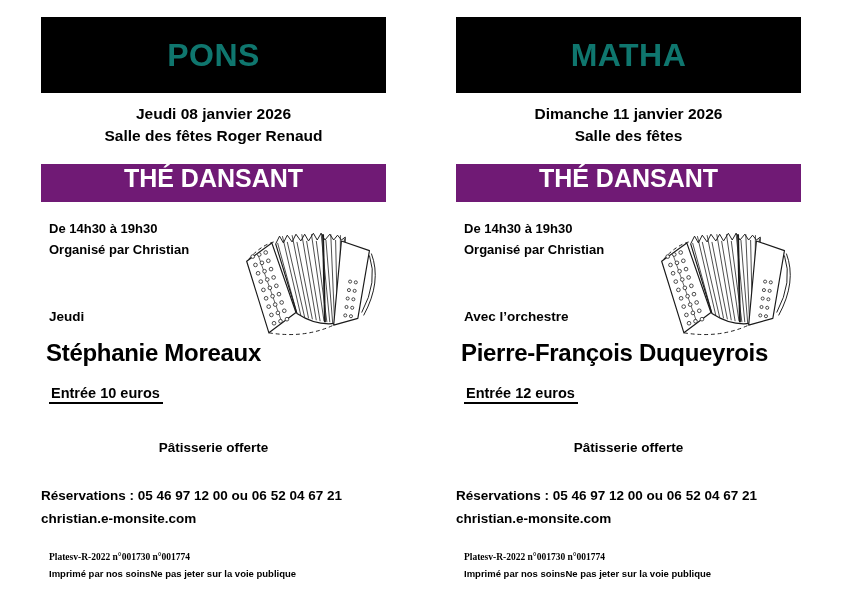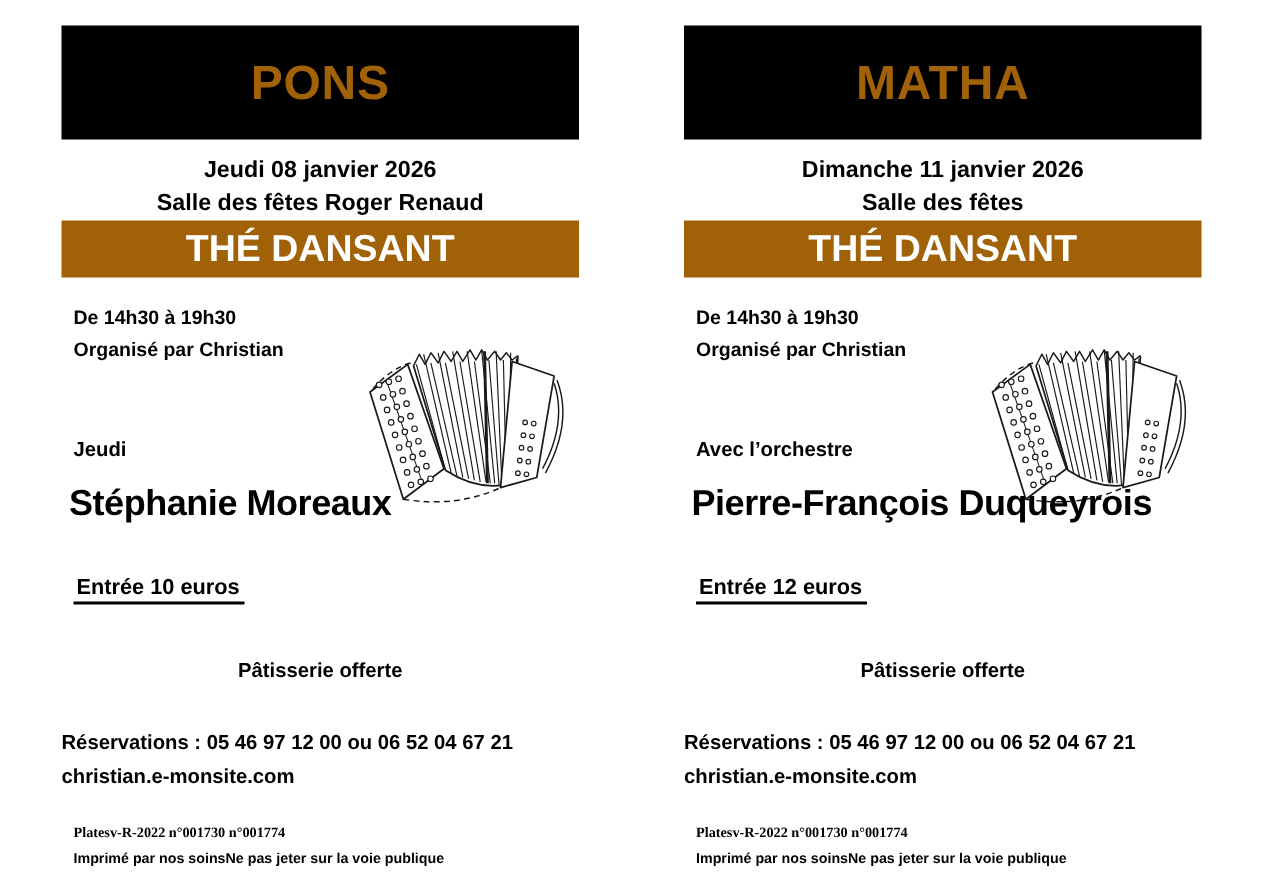--- a/index.html
+++ b/index.html
@@ -16,41 +16,40 @@
   }
   .flyer {
     position:relative;
     width:345px;
     height:575px;
     flex:0 0 auto;
   }
   .banner-city {
     height:76px;
     background:#000000;
-    color:#a16207;
+    color:#0f766e;
     display:flex;
     align-items:center;
     justify-content:center;
     font-size:32px;
     letter-spacing:0.5px;
   }
   .date-block {
     margin-top:10px;
     text-align:center;
     font-size:15.5px;
     line-height:22px;
     height:44px;
   }
   .banner-event {
-    margin-top:0;
+    margin-top:17px;
     height:38px;
-    background:#a16207;
+    background:#701a75;
     color:#ffffff;
     display:flex;
-    align-items:center;
     justify-content:center;
     font-size:25px;
   }
   .time-block {
     margin-top:16px;
     padding-left:8px;
     font-size:13px;
     line-height:21px;
   }
   .with-line {
@@ -61,21 +60,21 @@
   }
   .artist-name {
     margin-top:14px;
     padding-left:5px;
     font-size:24px;
     line-height:30px;
     white-space:nowrap;
     letter-spacing:-0.3px;
   }
   .entry-line {
-    margin-top:32px;
+    margin-top:16px;
     padding-left:8px;
     font-size:14.5px;
     line-height:19px;
   }
   .entry-line span {
     border-bottom:2.5px solid #000;
     padding:0 3px 1px 2px;
   }
   .pastry-line {
     margin-top:36px;

